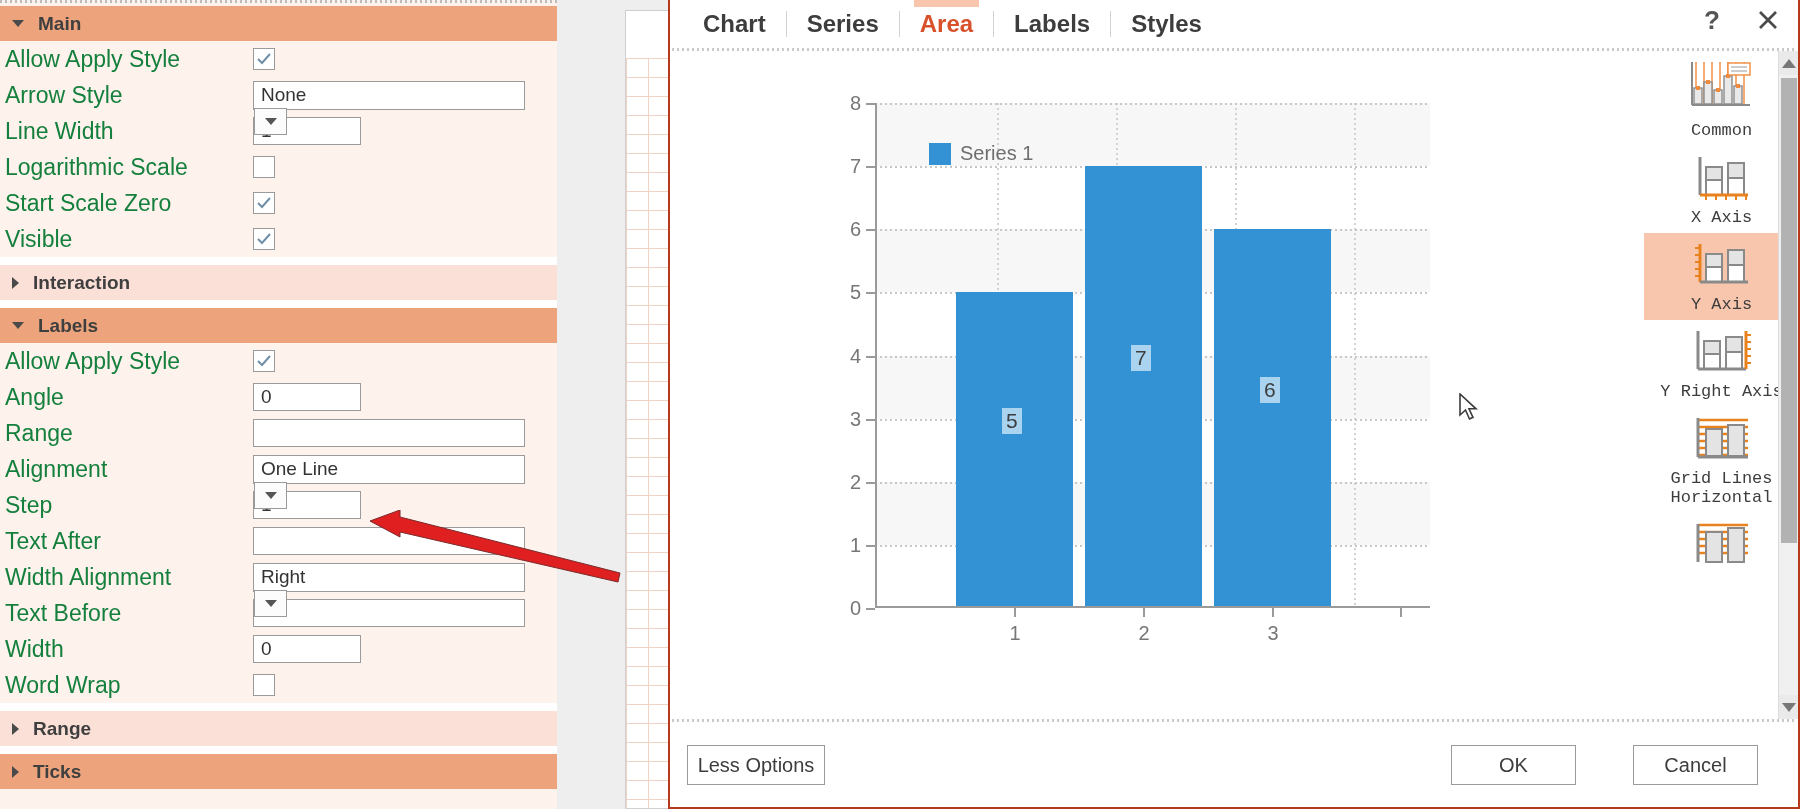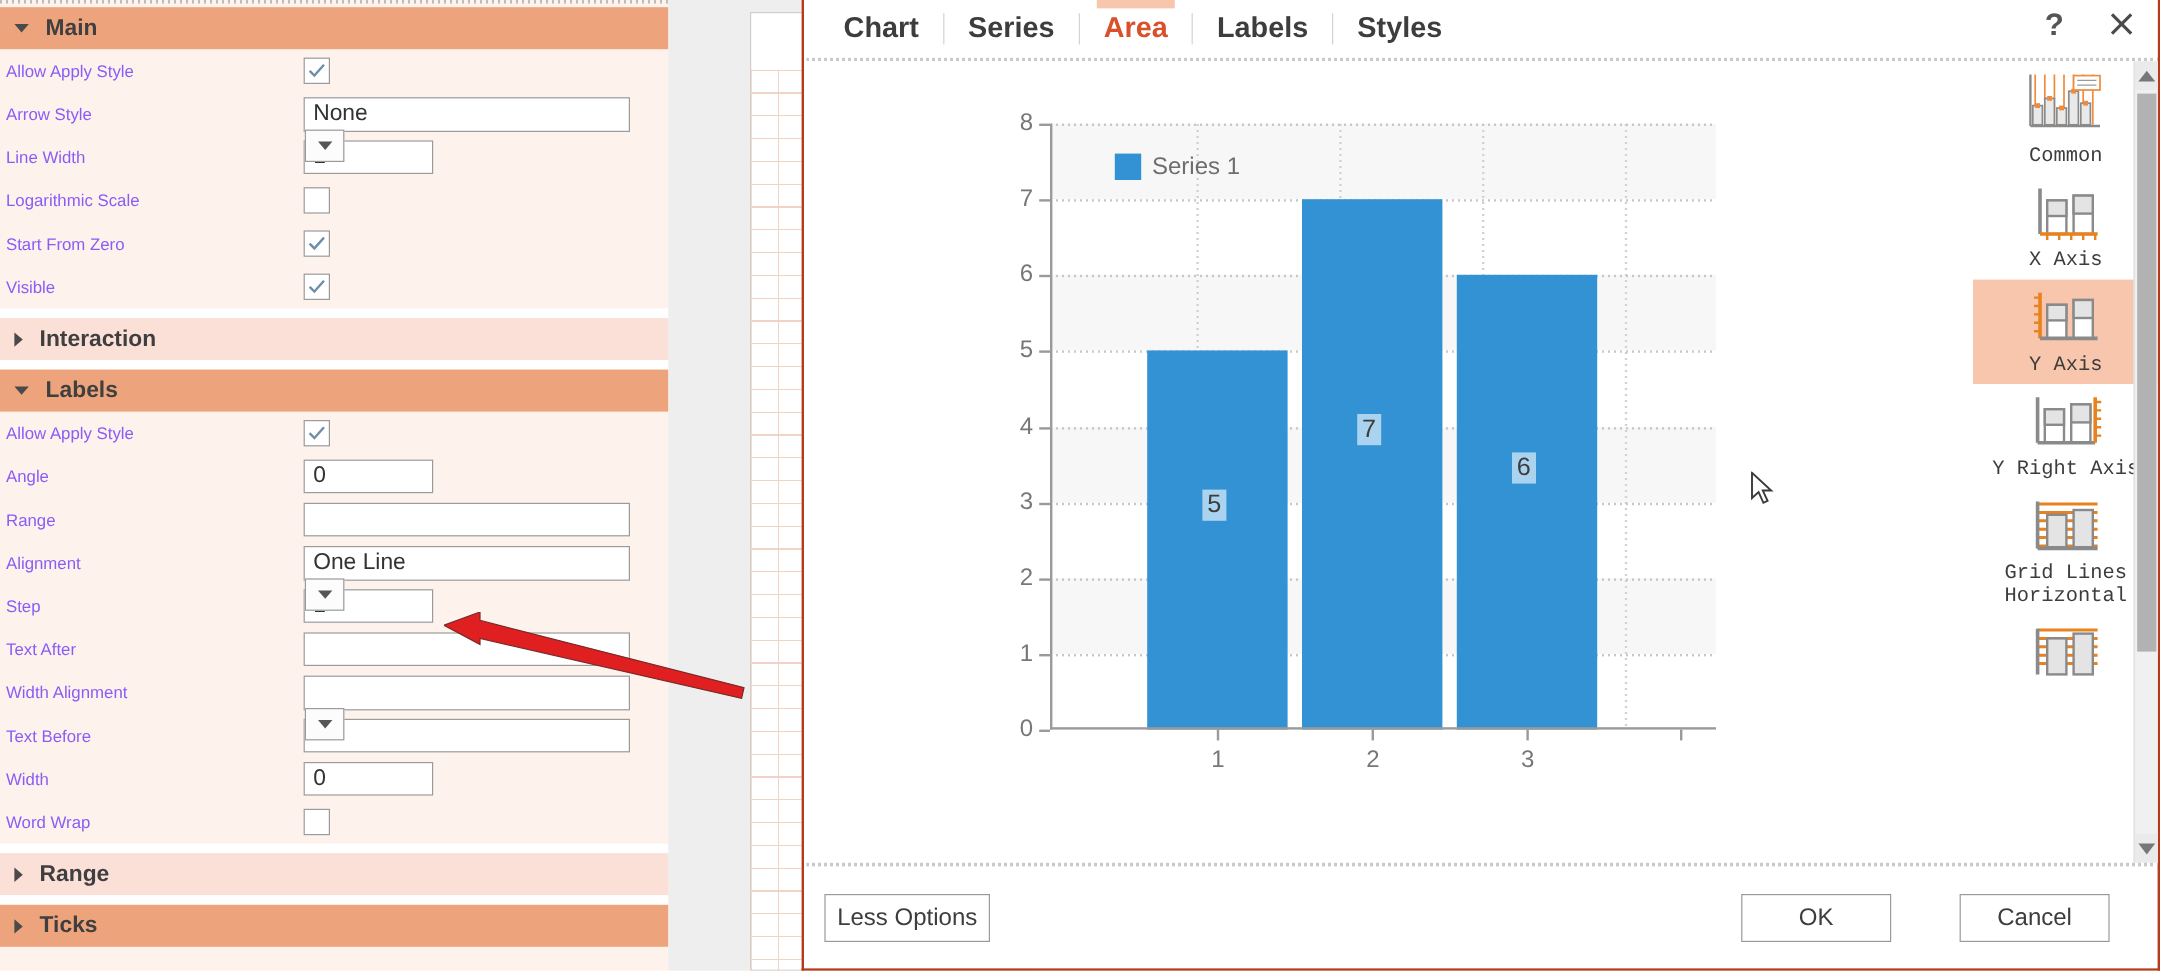--- a/index.html
+++ b/index.html
@@ -27,21 +27,21 @@
     display:flex; align-items:center; gap:14px;
     height:35px; padding-left:12px; font-weight:bold; font-size:19px; color:#3f3f3f;
   }
   .sec-header.open{ background:#eda47c; }
   .sec-header.closed{ background:#fbe0d8; }
   .tri{ width:0;height:0; }
   .tri.down{ border-left:6px solid transparent; border-right:6px solid transparent; border-top:7px solid #4a4a4a; }
   .tri.right{ border-top:6px solid transparent; border-bottom:6px solid transparent; border-left:7px solid #4a4a4a; }
 
   .prop-row{ display:flex; align-items:center; height:36px; padding-left:5px; }
-  .prop-label{ width:248px; font-size:14px; color:#8b5cf6; }
+  .prop-label{ width:248px; font-size:23px; color:#15803d; }
   .chk{
     width:22px;height:22px;background:#fff;border:1px solid #9a9a9a;
     display:flex;align-items:center;justify-content:center;
   }
   .chk svg{ display:block; }
   .txtbox{
     height:28px; background:#fff; border:1px solid #9a9a9a;
     display:flex; align-items:center; padding-left:7px; font-size:19px; color:#333;
   }
   .txtbox.w-small{ width:108px; }
@@ -134,21 +134,21 @@
   .bar-lbl{
     position:absolute; background:#a9d3ef; color:#3d3d3d; font-size:21px;
     padding:1px 4px; line-height:1.15;
   }
   #yaxis-line{ position:absolute; left:0; top:0; width:2px; height:100%; background:#9a9a9a; }
   #xaxis-line{ position:absolute; left:0; bottom:0; width:100%; height:2px; background:#9a9a9a; }
   .ytick{ position:absolute; left:-9px; width:9px; height:2px; background:#9a9a9a; }
   .ylab{ position:absolute; right:calc(100% + 14px); font-size:20px; color:#777; transform:translateY(-50%); white-space:nowrap; }
   .xtick{ position:absolute; bottom:-9px; width:2px; height:9px; background:#9a9a9a; }
   .xlab{ position:absolute; top:calc(100% + 14px); font-size:20px; color:#777; transform:translateX(-50%); }
-  #legend{ position:absolute; left:30px; top:25px; display:flex; gap:9px;padding-left:24px; }
+  #legend{ position:absolute; left:30px; top:39px; display:flex; align-items:center; gap:9px;padding-left:24px; }
   #legend .swatch{ width:22px;height:22px; background:#3392d4; }
   #legend .ltext{ font-size:20px; color:#6e6e6e; }
 
   
   #cursor{ position:absolute; left:789px; top:342px; }
 
   
   #annot{ position:absolute; left:370px; top:510px; pointer-events:none; }
 
   
@@ -202,21 +202,21 @@
       <span class="prop-label">Line Width</span>
       <span class="txtbox w-small">1</span>
     </div>
 
     <div class="prop-row">
       <span class="prop-label">Logarithmic Scale</span>
       <span class="chk"></span>
     </div>
 
     <div class="prop-row">
-      <span class="prop-label">Start From Zero</span>
+      <span class="prop-label">Start Scale Zero</span>
       <span class="chk">
         <svg width="16" height="16" viewBox="0 0 16 16">
             <polyline points="2,8 6,12 14,3" fill="none" stroke="#6f8fa8" stroke-width="2"></polyline>
           </svg>
       </span>
     </div>
 
     <div class="prop-row">
       <span class="prop-label">Visible</span>
       <span class="chk">
@@ -275,20 +275,21 @@
     </div>
 
     <div class="prop-row">
       <span class="prop-label">Text After</span>
       <span class="txtbox w-wide"></span>
     </div>
 
     <div class="prop-row">
       <span class="prop-label">Width Alignment</span>
       <span class="combo">
+        <span class="val">Right</span>
         <span class="btn">
             <span class="caret"></span>
           </span>
       </span>
     </div>
 
     <div class="prop-row">
       <span class="prop-label">Text Before</span>
       <span class="txtbox w-wide"></span>
     </div>

